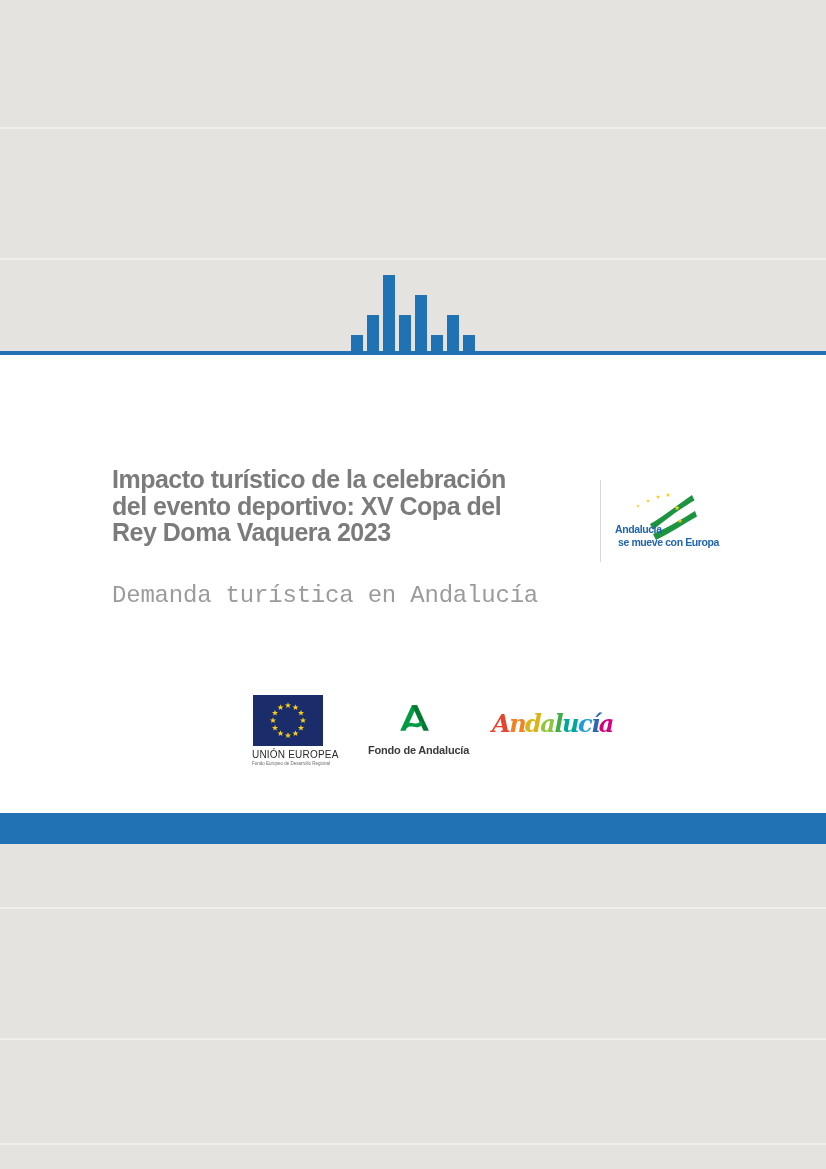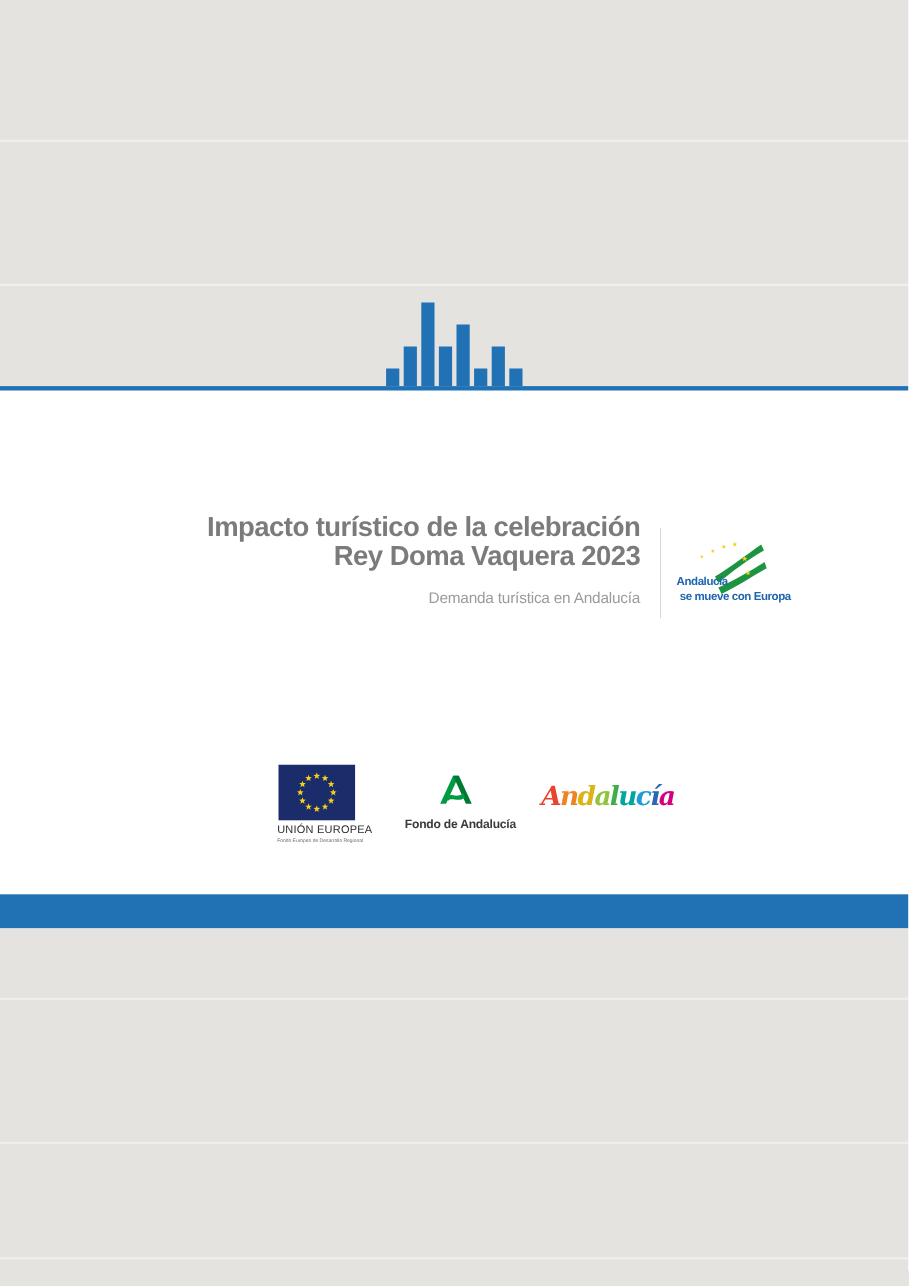--- a/index.html
+++ b/index.html
@@ -8,23 +8,23 @@
     font-family:"Liberation Sans",sans-serif;
   }
   
   .top-band{position:absolute;left:0;top:0;width:826px;height:351px;background:var(--band-gray,#e4e3e0);}
   .hdiv{position:absolute;left:0;width:100%;height:2px;background:var(--band-divider,#f0efec);}
   .accent-rule{position:absolute;left:0;top:351px;width:826px;height:4px;background:var(--accent-blue,#2171b5);}
   
   .mini-chart{position:absolute;bottom:0;left:50%;transform:translateX(-50%);display:flex;align-items:flex-end;gap:4px;}
   .mini-chart .bar{width:12px;background:var(--accent-blue,#2171b5);}
   
-  .title-block{position:absolute;top:466px;right:244px;width:470px;text-align:right;}
+  .title-block{position:absolute;top:466px;right:244px;width:470px;}
   .title{margin:0;font-size:25px;font-weight:700;line-height:26.5px;letter-spacing:-0.5px;color:var(--title-gray,#7b7b7b);}
-  .subtitle{margin-top:16px;font-size:14px;font-weight:400;letter-spacing:-0.2px;color:var(--subtitle-gray,#9b9b9b);}
+  .subtitle{margin-top:36px;font-size:24px;font-weight:400;letter-spacing:-0.2px;color:var(--subtitle-gray,#9b9b9b);font-family:Liberation Mono, monospace;}
   .vdiv{position:absolute;left:600px;top:480px;width:1px;height:82px;background:var(--divider-gray,#d9d8d6);}
   
   .mueve-logo{position:absolute;left:610px;top:490px;width:100px;height:62px;}
   .mueve-art{position:absolute;left:24px;top:2px;width:72px;height:48px;overflow:visible;}
   .mueve-l1{position:absolute;left:5px;top:33px;font-size:10.5px;font-weight:700;letter-spacing:-0.4px;color:var(--mueve-blue,#2065af);}
   .mueve-l2{position:absolute;left:8px;top:46px;font-size:10.5px;font-weight:700;letter-spacing:-0.4px;color:var(--mueve-blue,#2065af);white-space:nowrap;}
   
   figure{margin:0;}
   .eu-logo{position:absolute;left:252px;top:695px;width:72px;text-align:center;}
   .eu-flag{display:block;width:70px;height:51px;margin:0 auto;}
@@ -63,20 +63,21 @@
         <div class="bar" style="height: 36px;"></div>
         <div class="bar" style="height: 16px;"></div>
       </div>
   </section>
 
   <div class="accent-rule"></div>
 
   <header class="title-block">
     <h1 class="title">
       <div>Impacto turístico de la celebración</div>
+      <div>del evento deportivo: XV Copa del</div>
       <div>Rey Doma Vaquera 2023</div>
     </h1>
     <div class="subtitle">Demanda turística en Andalucía</div>
   </header>
 
   <div class="vdiv"></div>
 
   <div class="mueve-logo">
     <svg class="mueve-art" viewBox="0 0 72 48">
       <use href="#star5" transform="translate(4,14) scale(1.8)" style="fill:var(--mueve-yellow,#f7d117)"></use>

